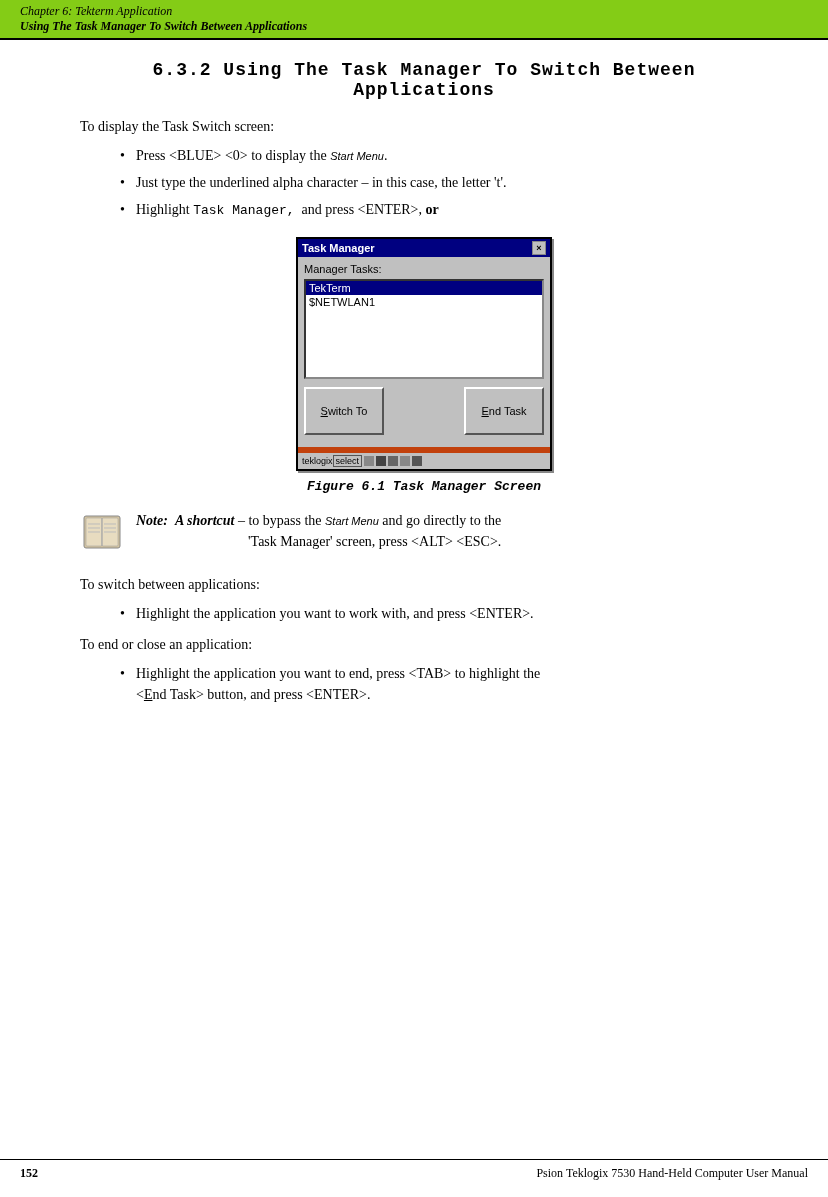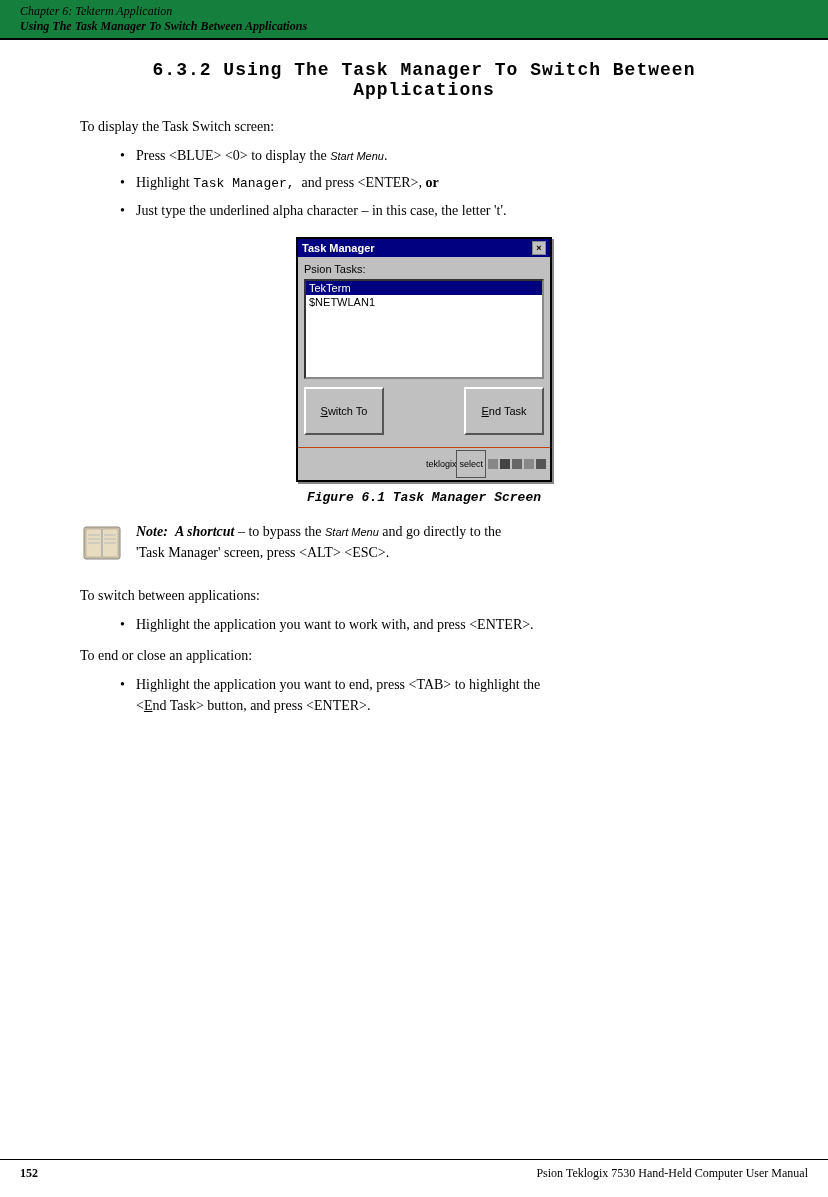--- a/index.html
+++ b/index.html
@@ -8,21 +8,21 @@
       font-size: 14px;
       background: #fff;
       color: #000;
       width: 828px;
       min-height: 1197px;
       position: relative;
     }
 
     
     .header-bar {
-      background: #15803d;
+      background: #84cc16;
       border-bottom: 2px solid #000;
       padding: 4px 20px 4px 20px;
     }
     .header-chapter {
       font-size: 12px;
       font-style: italic;
       color: #000;
     }
     .header-section {
       font-size: 12px;
@@ -168,25 +168,25 @@
       min-width: 80px;
       text-align: center;
     }
     .tm-btn .underline {
       text-decoration: underline;
     }
 
     
     .tm-taskbar {
       background: #c0c0c0;
-      border-top: 1px solid #c2410c;
+      border-top: 6px solid #c2410c;
       padding: 2px 4px;
       display: flex;
       align-items: center;
-      justify-content: flex-end;
+      justify-content: flex-start;
     }
 
     
     .figure-caption {
       font-family: 'Courier New', monospace;
       font-size: 13px;
       font-style: italic;
       text-align: center;
       margin-top: 8px;
       font-weight: bold;
@@ -195,20 +195,21 @@
     
     .note-box {
       display: flex;
       align-items: flex-start;
       margin: 16px 0;
       gap: 12px;
     }
     .note-content {
       font-size: 14px;
       line-height: 1.5;
+      text-align: right;
     }
     .note-label {
       font-weight: bold;
       font-style: italic;
     }
 
     
     .footer {
       position: absolute;
       bottom: 10px;
@@ -241,55 +242,55 @@
 
   <div class="section-title">6.3.2   Using  The  Task  Manager  To  Switch  Between  Applications</div>
 
   <p class="body-text">To display the Task Switch screen:</p>
 
   <ul class="bullet-list">
     <li>
       Press &lt;BLUE&gt; &lt;0&gt; to display the <span class="start-menu">Start Menu</span>.
     </li>
     <li>
+      Just type the underlined alpha character – in this case, the letter 't'.
+    </li>
+    <li>
       Highlight <code class="inline">Task Manager,</code>&nbsp; and press &lt;ENTER&gt;, <span class="bold">or</span>
-    </li>
-    <li>
-      Just type the underlined alpha character – in this case, the letter 't'.
     </li>
   </ul>
 
   <div class="figure-container">
     <div class="task-manager-window">
 
       <div class="tm-titlebar">
         <span>Task Manager</span>
         <div class="tm-close-btn">×</div>
       </div>
 
       <div class="tm-body">
-        <div class="tm-label">Psion Tasks:</div>
+        <div class="tm-label">Manager Tasks:</div>
         <div class="tm-listbox">
           <div class="tm-listbox-item selected">TekTerm</div>
           <div class="tm-listbox-item">$NETWLAN1</div>
         </div>
         <div class="tm-buttons">
           <button class="tm-btn">
             <span class="underline">S</span><span>witch To</span>
           </button>
           <button class="tm-btn">
             <span class="underline">E</span><span>nd Task</span>
           </button>
         </div>
       </div>
 
       <div class="tm-taskbar">
         <span style="font-size:9px; font-family: Arial, sans-serif;">teklogix</span>
         <div style="display:flex; align-items:center; gap:2px;">
-          <span style="font-size:9px; font-family:Arial,sans-serif; border:1px solid #555; padding:8px 2px; background:#c0c0c0;">select</span>
+          <span style="font-size:9px; font-family:Arial,sans-serif; border:1px solid #555; padding:0 2px; background:#c0c0c0;">select</span>
           <span style="width:10px; height:10px; background:#888; display:inline-block;"></span>
           <span style="width:10px; height:10px; background:#444; display:inline-block;"></span>
           <span style="width:10px; height:10px; background:#666; display:inline-block;"></span>
           <span style="width:10px; height:10px; background:#888; display:inline-block;"></span>
           <span style="width:10px; height:10px; background:#555; display:inline-block;"></span>
         </div>
       </div>
     </div>
 
     <div class="figure-caption">Figure 6.1  Task  Manager  Screen</div>

